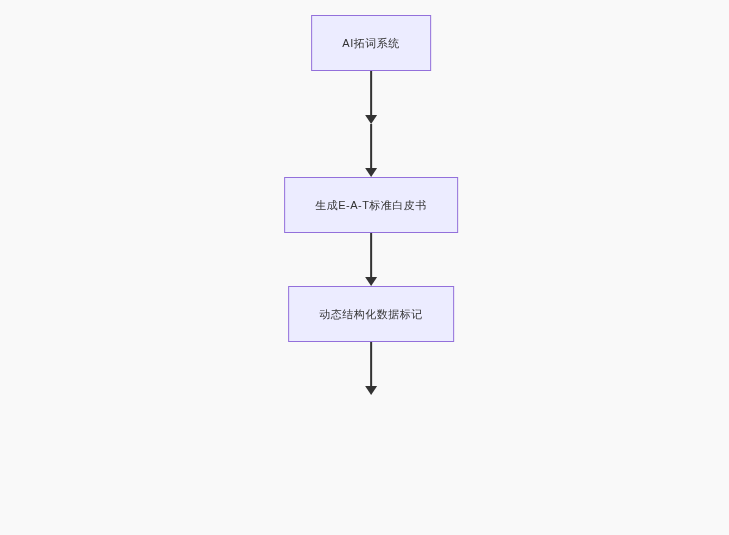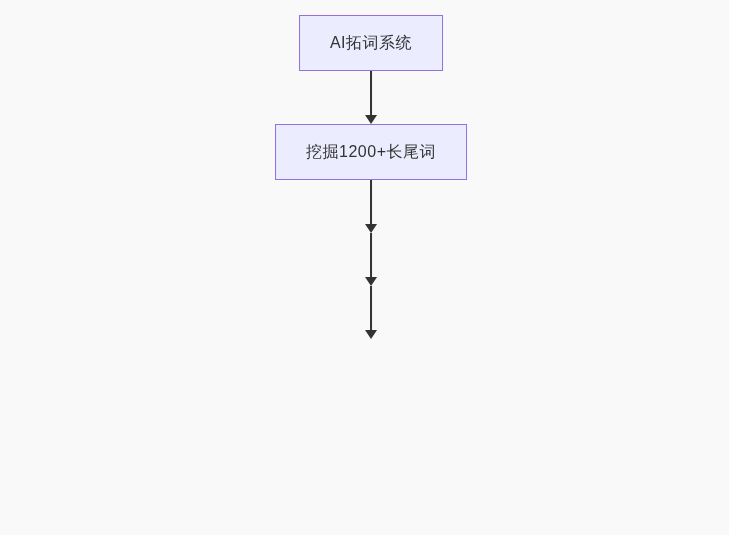--- a/index.html
+++ b/index.html
@@ -39,21 +39,21 @@
     height: 56px;
     padding: 0 30px;
     background: var(--node-fill);
     border: 1px solid var(--node-border);
     display: flex;
     align-items: center;
     justify-content: center;
     white-space: nowrap;
   }
   .node .label {
-    font-size: 16px;
+    font-size: 11px;
     color: var(--node-text);
     letter-spacing: 0.5px;
   }
   .arrow {
     height: 53px;
     display: flex;
     flex-direction: column;
     align-items: center;
   }
   .arrow-line {
@@ -77,35 +77,38 @@
 
     <div class="node">
       <span class="label">AI拓词系统</span>
     </div>
 
     <div class="arrow">
       <div class="arrow-line"></div>
       <div class="arrow-head"></div>
     </div>
 
+
+    <div class="arrow">
+      <div class="arrow-line"></div>
+      <div class="arrow-head"></div>
+    </div>
+
     <div class="node">
-      <span class="label">挖掘1200+长尾词</span>
+      <span class="label">生成E-A-T标准白皮书</span>
     </div>
 
     <div class="arrow">
       <div class="arrow-line"></div>
       <div class="arrow-head"></div>
     </div>
 
-
-    <div class="arrow">
-      <div class="arrow-line"></div>
-      <div class="arrow-head"></div>
+    <div class="node">
+      <span class="label">动态结构化数据标记</span>
     </div>
-
 
     <div class="arrow">
       <div class="arrow-line"></div>
       <div class="arrow-head"></div>
     </div>
 
 
   </div>
 </div>
 

